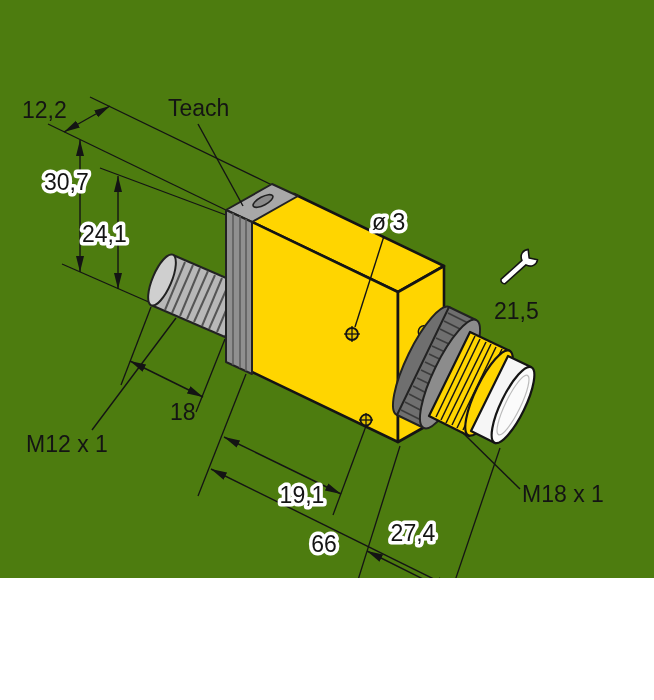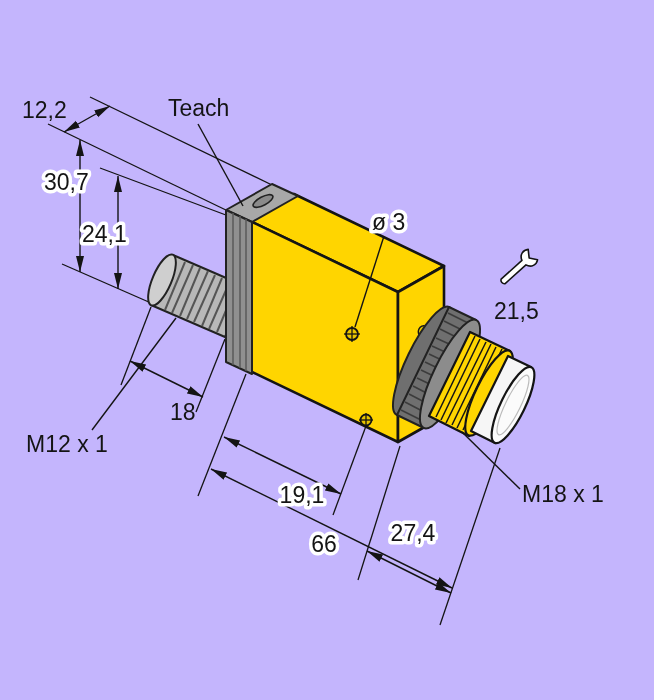--- a/index.html
+++ b/index.html
@@ -1,16 +1,16 @@
 <!DOCTYPE html>
 <html><head>
 <meta charset="utf-8">
 <style>
   html,body { margin:0; padding:0; background:#ffffff; }
-  .stage { width:654px; height:700px; position:relative; background:#c4b5fd; overflow:hidden; }
+  .stage { width:654px; height:578px; position:relative; background:#4d7c0f; overflow:hidden; }
   svg { display:block; }
   text {
     font-family:"Liberation Sans", sans-serif;
     font-size:23px;
     fill:#141414;
   }
   .halo {
     paint-order: stroke fill;
     stroke:#ffffff;
     stroke-width:7px;

